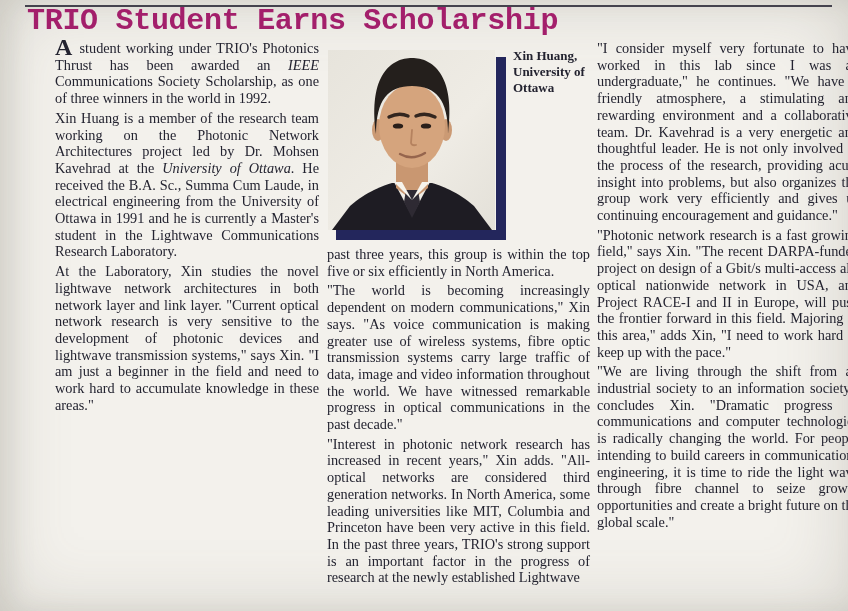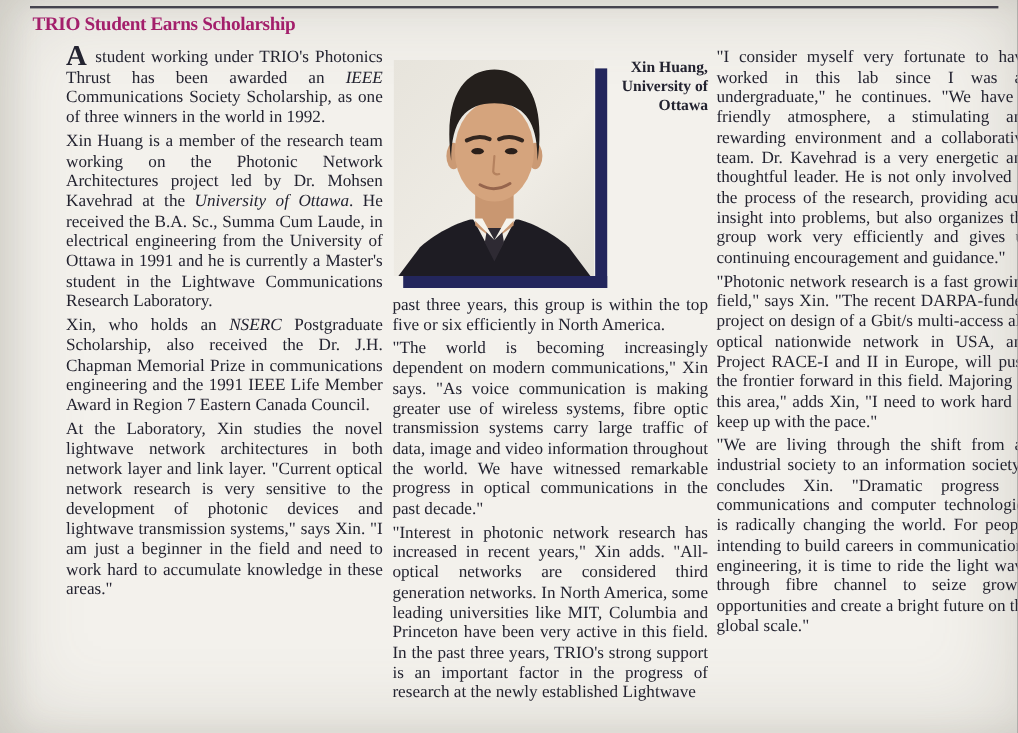--- a/index.html
+++ b/index.html
@@ -11,22 +11,22 @@
     overflow:hidden;
     font-family:"Liberation Serif", serif;
     color:#232330;
   }
   .top-rule{
     position:absolute;left:25px;top:5px;width:807px;height:2px;
     background:#45434e;
   }
   .headline{
     position:absolute;left:27px;top:8px;margin:0;
-    font-family:Liberation Serif, serif;
-    font-weight:bold;font-size:16px;line-height:26px;letter-spacing:-.3px;
+    font-family:Liberation Mono, monospace;
+    font-weight:bold;font-size:30px;line-height:26px;letter-spacing:-.3px;
   }
   .col{
     position:absolute;top:40px;
     font-size:14.3px;line-height:16.7px;
     text-align:justify;
     margin-left:28px;
   }
   .col p{margin:0 0 3px 0;}
   #col1{left:27px;width:264px;}
   #col2{left:299px;width:263px;}
@@ -44,36 +44,35 @@
   .photo-wrap{
     position:relative;width:167px;height:180px;flex:0 0 auto;
   }
   .photo-wrap svg{display:block;width:167px;height:180px;}
   .photo-shadow{position:absolute;background:#23265c;}
   .shadow-right{right:-11px;top:7px;width:10px;bottom:-10px;}
   .shadow-bottom{left:8px;right:-11px;bottom:-10px;height:10px;}
   .photo-caption{
     margin-left:18px;margin-top:-2px;width:86px;
     font-weight:bold;font-size:13px;line-height:16px;
-    white-space:pre-line;text-align:right;
+    white-space:pre-line;text-align:left;
   }
 </style>
 </head>
 <body>
 
 <div class="page">
 
   <div class="top-rule"></div>
 
   <h1 class="headline" style="color: rgb(163, 31, 107);">TRIO Student Earns Scholarship</h1>
 
   <div class="col" id="col1">
       <p><span class="dropcap">A</span><span> student working under TRIO's Photonics Thrust has been awarded an </span><span class="i">IEEE</span><span> Communications Society Scholarship, as one of three winners in the world in 1992.</span></p>
       <p><span class="b">Xin Huang</span><span> is a member of the research team working on the Photonic Network Architectures project led by Dr. </span><span class="b">Mohsen Kavehrad</span><span> at the </span><span class="i">University of Ottawa</span><span>.  He received the B.A. Sc., Summa Cum Laude, in electrical engineering from the University of Ottawa in 1991 and he is currently a Master's student in the Lightwave Communications Research Laboratory.</span></p>
-      <p><span>Xin, who holds an </span><span class="i">NSERC</span><span> Postgraduate Scholarship, also received the Dr. J.H. Chapman Memorial Prize in communications engineering and the 1991 IEEE Life Member Award in Region 7 Eastern Canada Council.</span></p>
       <p><span>At the Laboratory, Xin studies the novel lightwave network architectures in both network layer and link layer.  "Current optical network research is very sensitive to the development of photonic devices and lightwave transmission systems," says Xin.  "I am just a beginner in the field and need to work hard to accumulate knowledge in these areas."</span></p>
     </div>
 
   <div class="col" id="col2">
     <div class="photo-row">
       <div class="photo-wrap">
         <svg viewBox="0 0 167 180" xmlns="http://www.w3.org/2000/svg">
           <defs>
             <linearGradient id="bg" x1="0" y1="0" x2="1" y2="1">
               <stop offset="0" stop-color="#e7e4dc"></stop>

